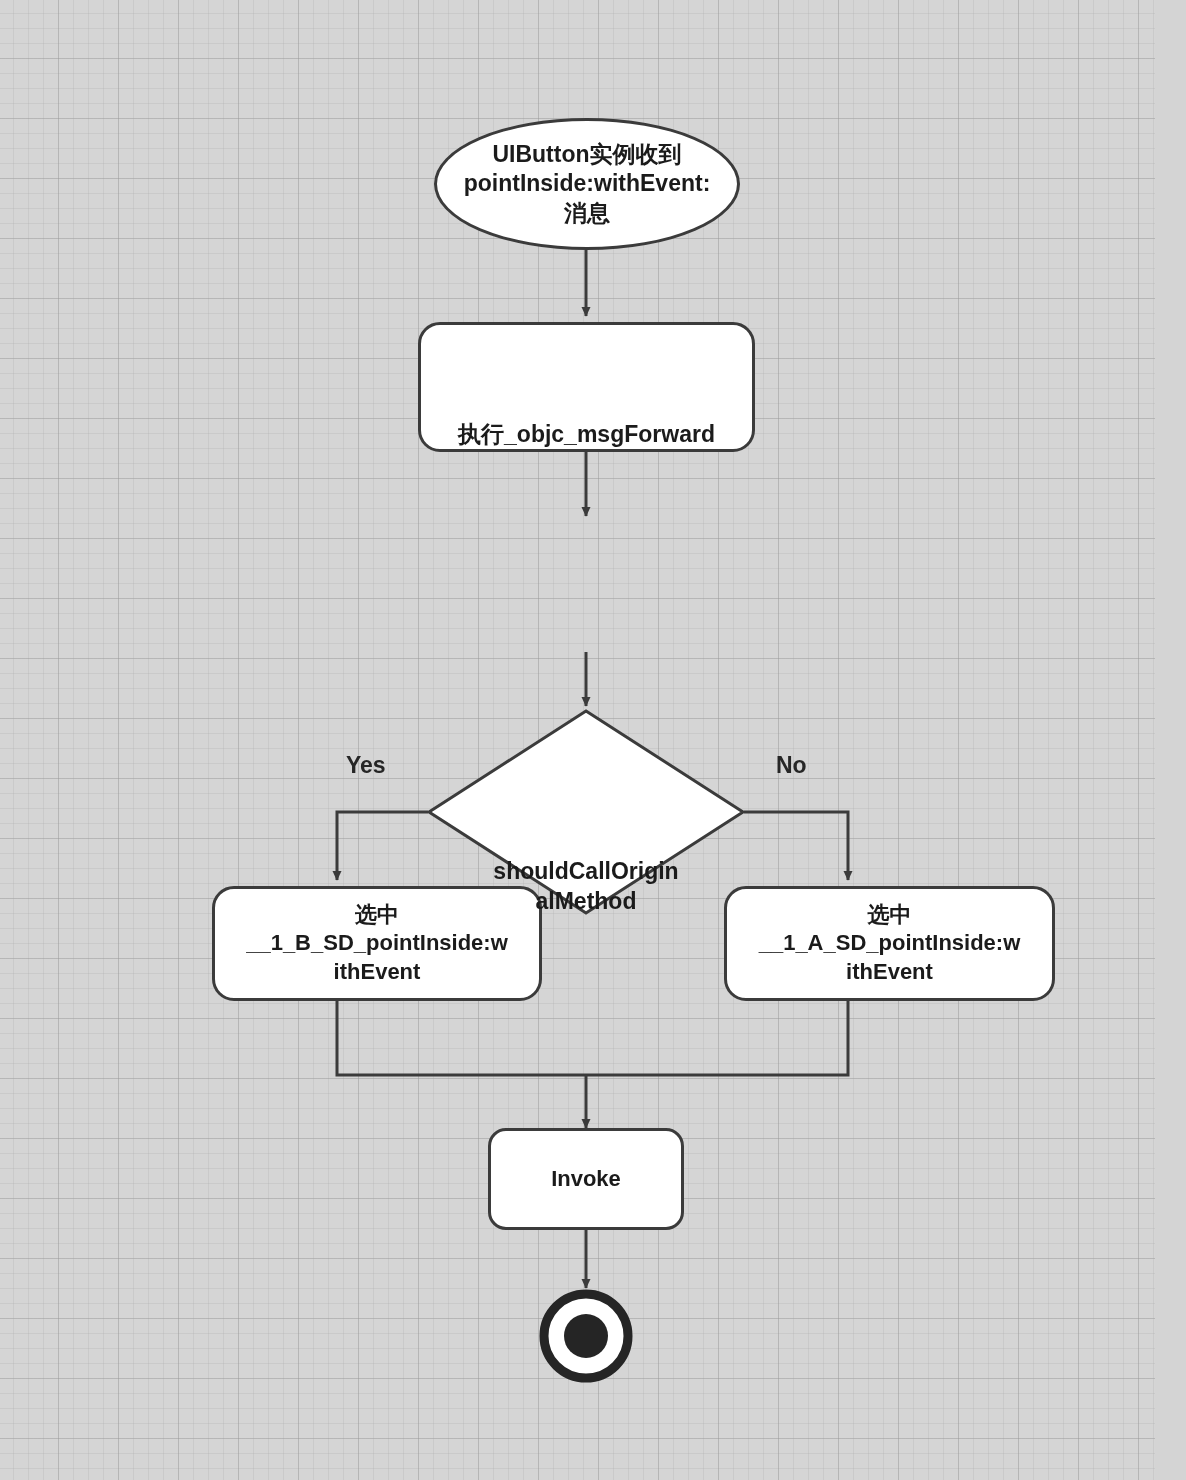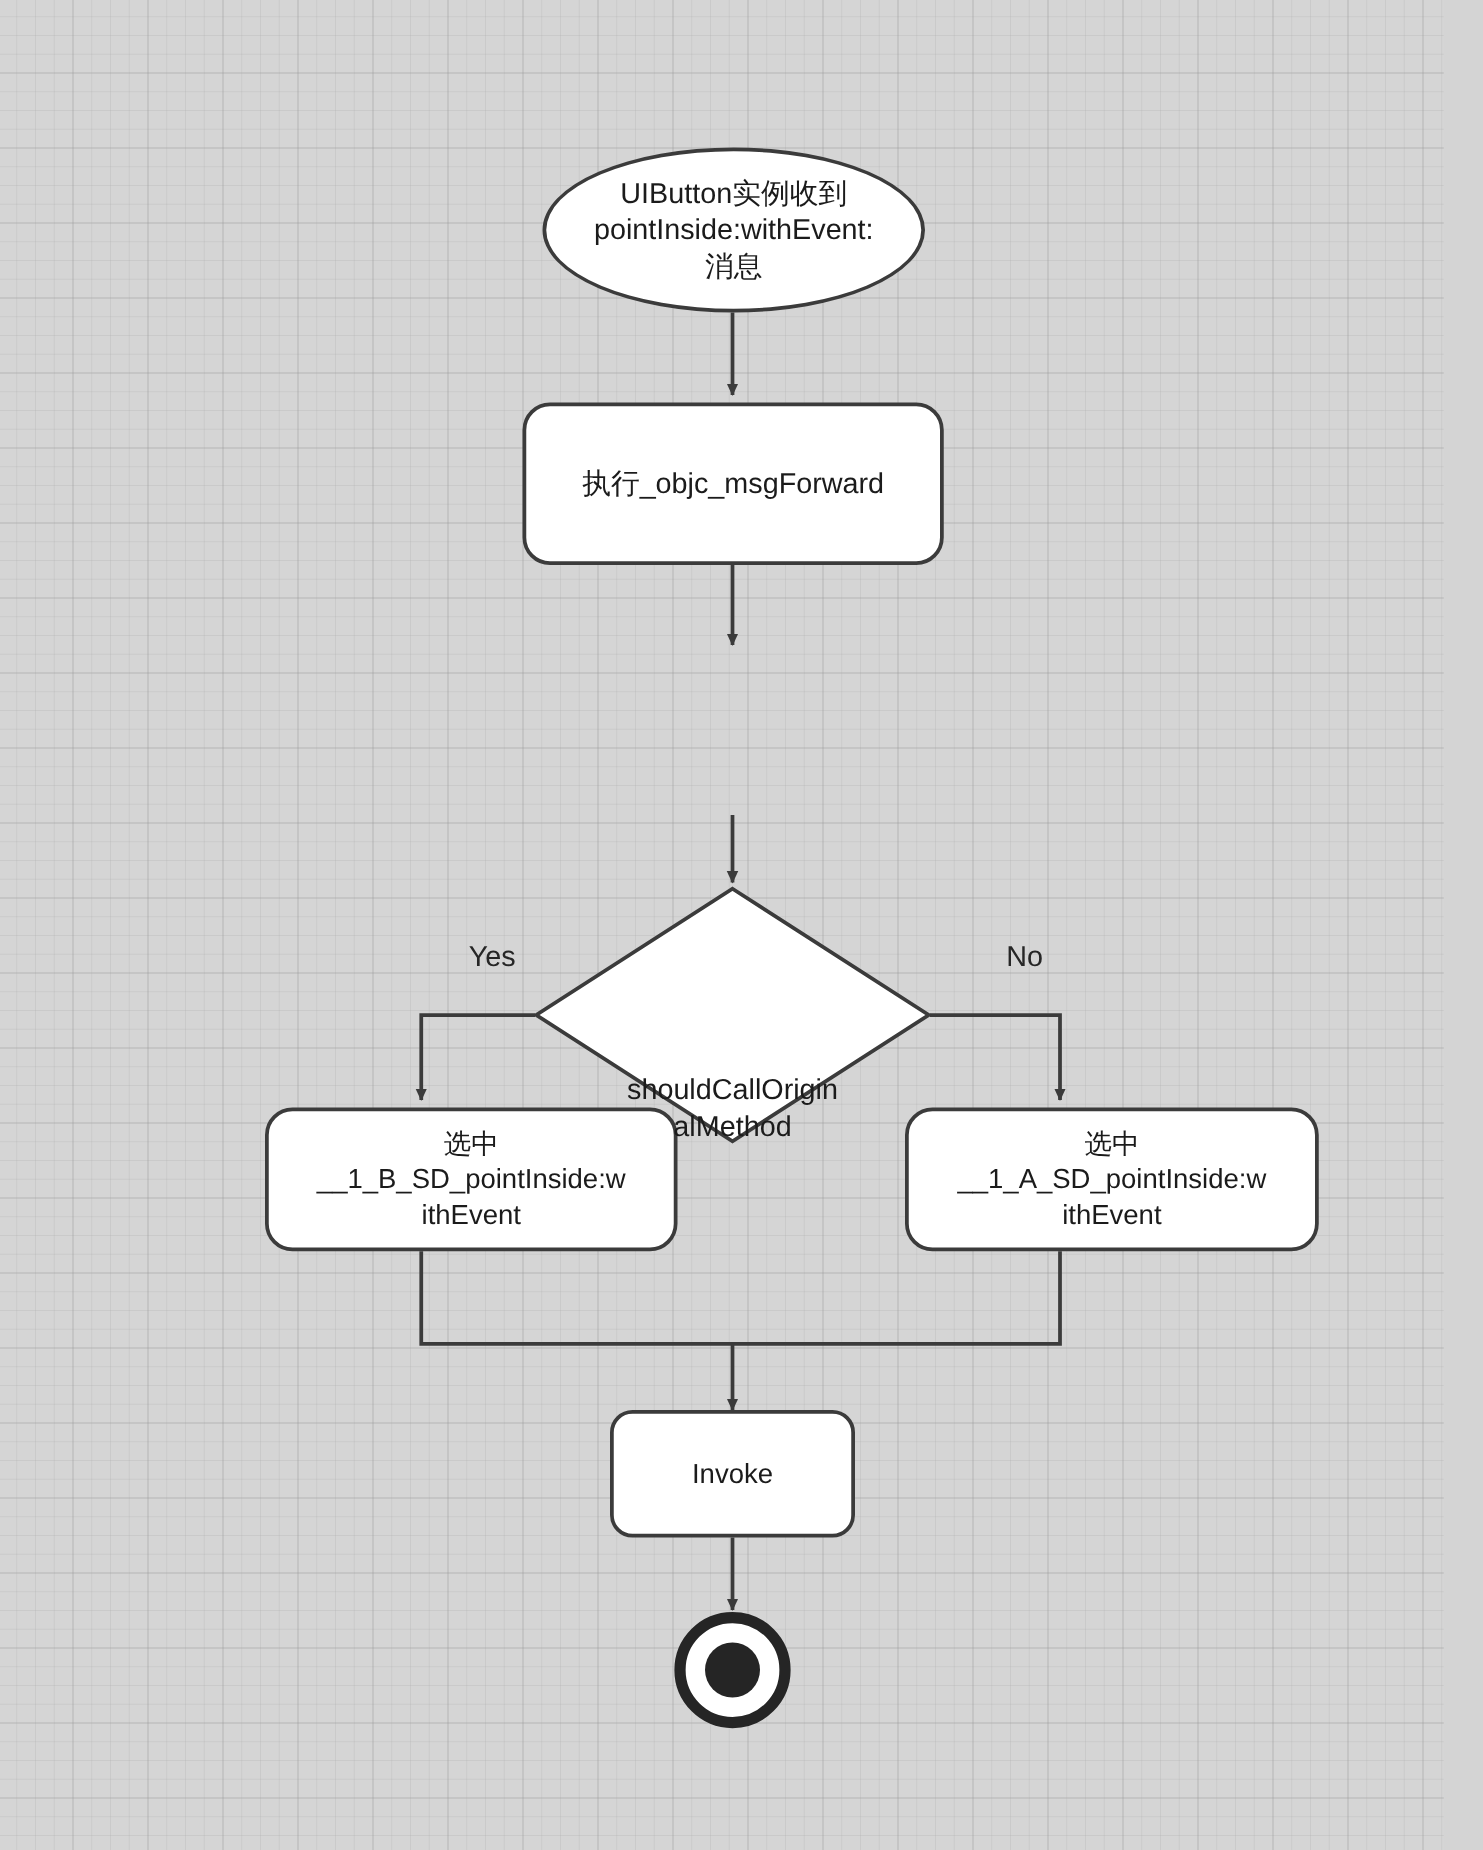--- a/index.html
+++ b/index.html
@@ -22,20 +22,21 @@
       linear-gradient(to right, rgba(150,150,150,0.38) 1px, transparent 1px),
       linear-gradient(to bottom, rgba(150,150,150,0.38) 1px, transparent 1px),
       linear-gradient(to right, rgba(160,160,160,0.20) 1px, transparent 1px),
       linear-gradient(to bottom, rgba(160,160,160,0.20) 1px, transparent 1px);
     background-size:
       60px 60px,
       60px 60px,
       15px 15px,
       15px 15px;
     background-position: -2px -2px, -2px -2px, -2px -2px, -2px -2px;
+    font-weight: bold;
   }
   #edges {
     position: absolute;
     left: 0;
     top: 0;
     width: 1186px;
     height: 1480px;
     pointer-events: none;
   }
   .node {
@@ -87,21 +88,20 @@
     text-align: center;
     line-height: 1.28;
     white-space: pre-line;
     pointer-events: none;
   }
   .edge-label {
     position: absolute;
     font-size: 23px;
     color: #262626;
     white-space: nowrap;
-    margin-left: 29px;
   }
   .end-node {
     position: absolute;
   }
 </style>
 </head>
 <body>
 
 <div id="canvas">
 
@@ -141,21 +141,21 @@
       <path d="M586,1230 L586,1288" stroke="#3b3b3b" stroke-width="3" fill="none" marker-end="url(#arrowhead)"></path>
     </g>
   </svg>
 
   <div class="node oval" style="left:434px; top:118px; width:306px; height:132px;">
     <span>UIButton实例收到
 pointInside:withEvent:
 消息</span>
   </div>
 
-  <div class="node rounded" style="left:418px; top:322px; width:337px; height:130px;">
+  <div class="node rounded" style="left:418px; top:322px; width:337px; height:130px;align-items:flex-end;">
     <span>执行_objc_msgForward</span>
   </div>
 
 
   <div class="decision-wrap" style="left:426px; top:708px; width:320px; height:208px;">
     <svg class="decision-shape" width="320" height="208" viewBox="0 0 320 208" xmlns="http://www.w3.org/2000/svg">
       <polygon points="160,3 317,104 160,205 3,104" fill="#ffffff" stroke="#3b3b3b" stroke-width="3" stroke-linejoin="miter"></polygon>
     </svg>
     <span class="decision-label">shouldCallOrigin
 alMethod</span>

